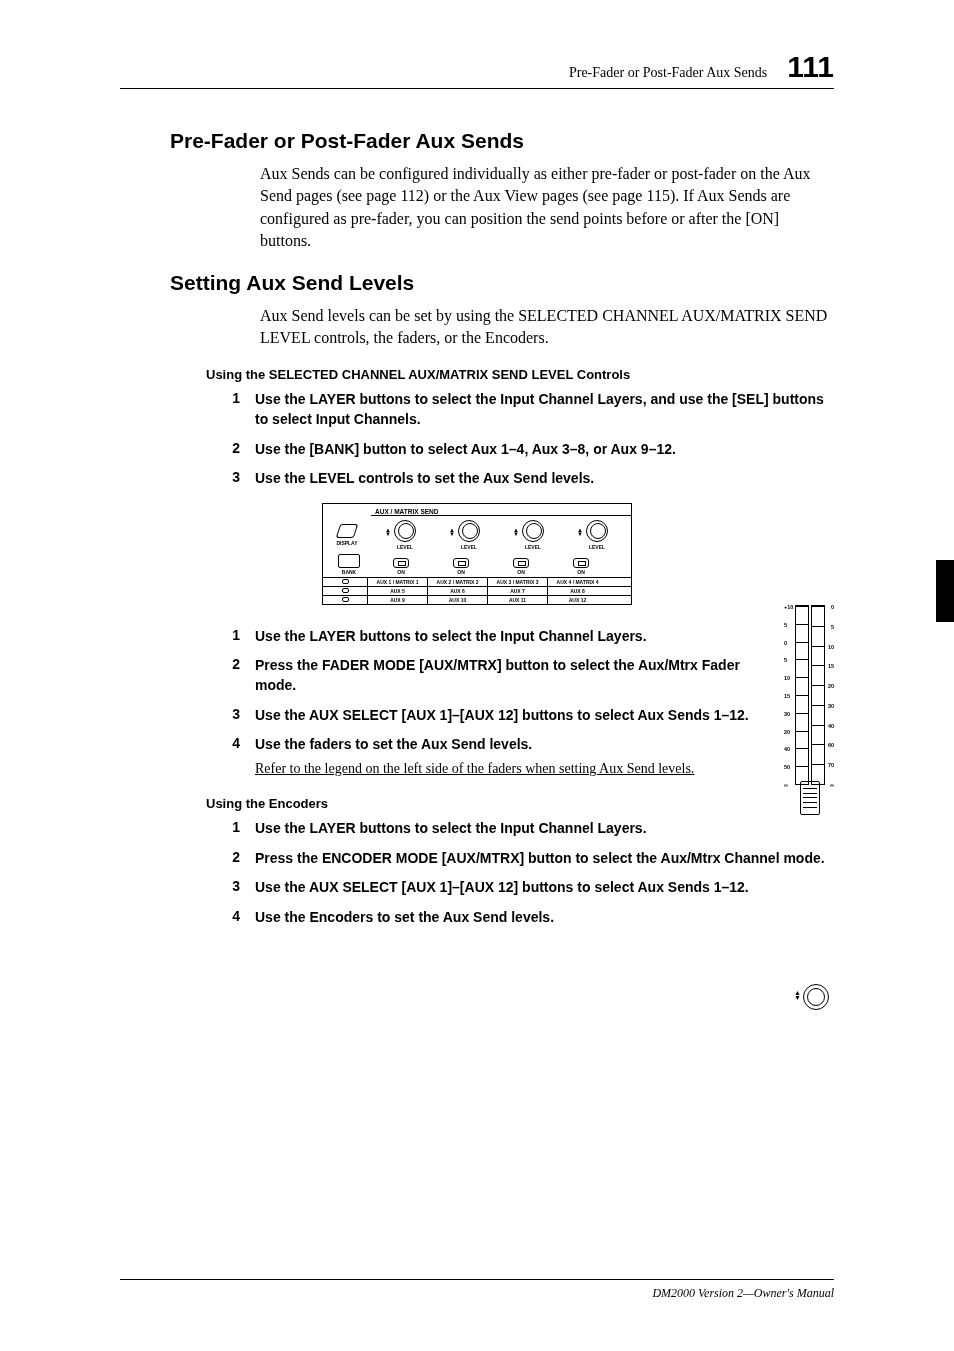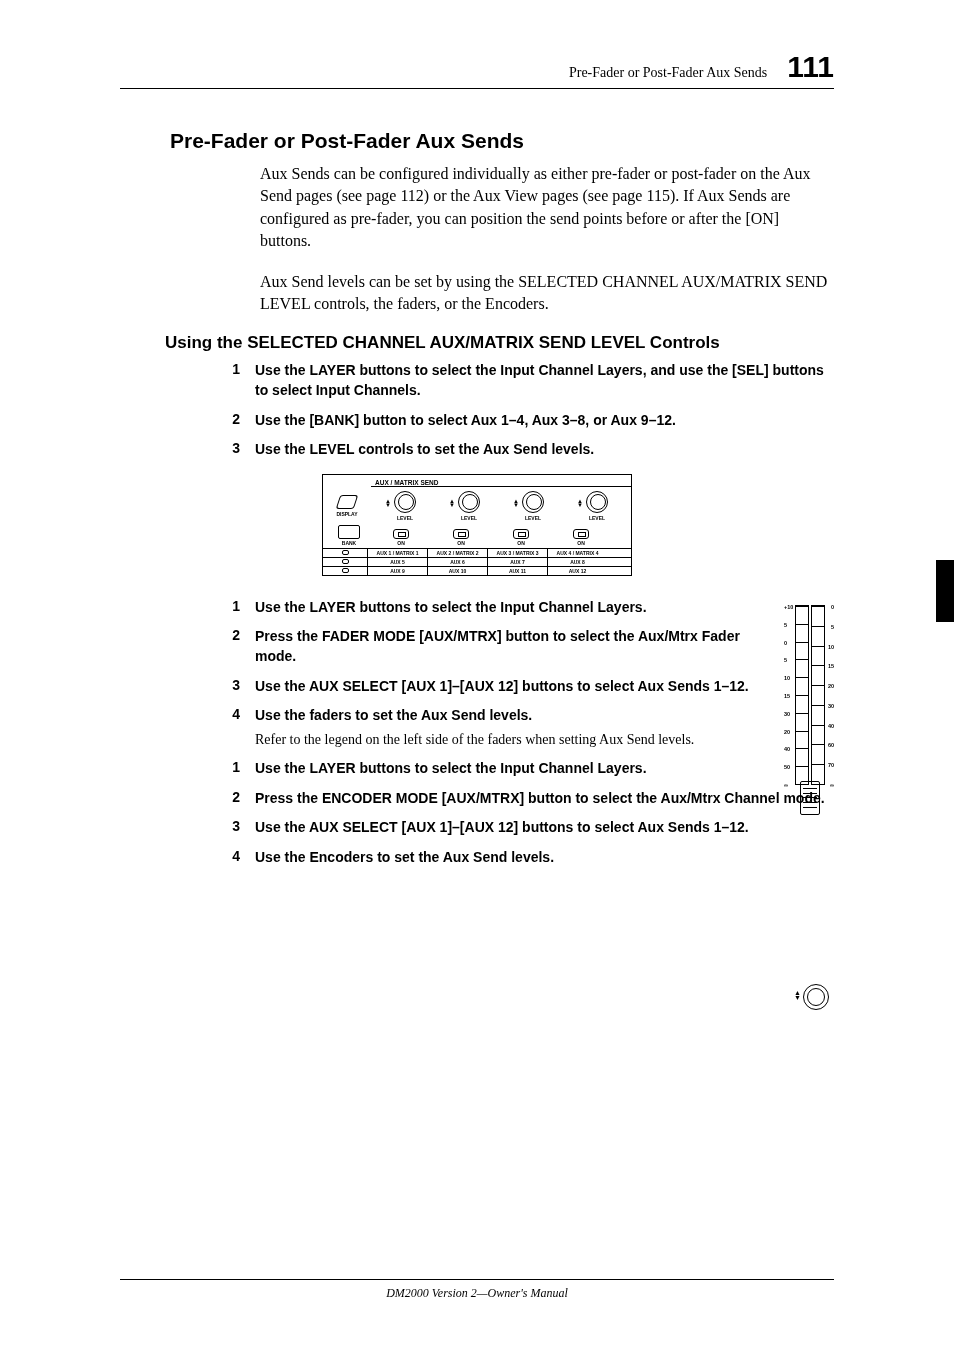--- a/index.html
+++ b/index.html
@@ -40,22 +40,22 @@
   }
   .body-text {
     font-size: 16px;
     line-height: 1.4;
     margin-left: 140px;
     margin-bottom: 18px;
   }
   h2 {
     font-family: Arial, sans-serif;
     font-weight: bold;
-    font-size: 17px;
-    margin-left: 45px;
+    font-size: 13px;
+    margin-left: 86px;
     margin-bottom: 8px;
   }
   .step-list {
     margin-left: 105px;
     list-style: none;
   }
   .step-list li {
     display: flex;
     margin-bottom: 10px;
   }
@@ -74,20 +74,21 @@
     font-size: 14px;
     line-height: 1.4;
     flex: 1;
   }
   .step-note {
     font-family: Georgia, serif;
     font-weight: normal;
     font-size: 14px;
     display: block;
     margin-top: 4px;
+    text-decoration: underline;
   }
   .faders-section .step-list li .step-text { padding-right: 70px; }
 
   
   .panel-fig {
     width: 310px;
     margin: 14px auto 22px auto;
     border: 1px solid #000;
   }
   .panel-top {
@@ -269,41 +270,42 @@
     height: 62px;
     background: #000;
   }
 
   .footer {
     position: absolute;
     bottom: 50px;
     right: 120px;
     left: 120px;
     border-top: 1px solid #000;
-    text-align: center;
+    text-align: right;
     padding-top: 6px;
     font-style: italic;
     font-size: 12px;
   }
 </style>
 </head>
 <body>
 
 <div class="side-tab"></div>
 
 <div class="page">
 
   <div class="header-line">
     <span class="header-title">Pre-Fader or Post-Fader Aux Sends</span>
     <span class="page-number">111</span>
   </div>
 
   <h1>Pre-Fader or Post-Fader Aux Sends</h1>
   <p class="body-text">Aux Sends can be configured individually as either pre-fader or post-fader on the Aux Send pages (see page 112) or the Aux View pages (see page 115). If Aux Sends are configured as pre-fader, you can position the send points before or after the [ON] buttons.</p>
 
+  <h1>Setting Aux Send Levels</h1>
   <p class="body-text">Aux Send levels can be set by using the SELECTED CHANNEL AUX/MATRIX SEND LEVEL controls, the faders, or the Encoders.</p>
 
   <h2>Using the SELECTED CHANNEL AUX/MATRIX SEND LEVEL Controls</h2>
   <ol class="step-list">
     <li>
         <span class="step-num">1</span>
         <span class="step-text">Use the LAYER buttons to select the Input Channel Layers, and use the [SEL] buttons to select Input Channels.</span>
       </li>
     <li>
         <span class="step-num">2</span>
@@ -422,20 +424,21 @@
       <li>
           <span class="step-num">4</span>
         <span class="step-text">
           <span>Use the faders to set the Aux Send levels.</span>
           <span class="step-note">Refer to the legend on the left side of the faders when setting Aux Send levels.</span>
         </span>
       </li>
     </ol>
   </div>
 
+  <h2 style="margin-top:18px;">Using the Encoders</h2>
   <ol class="step-list">
     <li>
         <span class="step-num">1</span>
         <span class="step-text">Use the LAYER buttons to select the Input Channel Layers.</span>
       </li>
     <li>
         <span class="step-num">2</span>
         <span class="step-text">Press the ENCODER MODE [AUX/MTRX] button to select the Aux/Mtrx Channel mode.</span>
       </li>
     <li>

